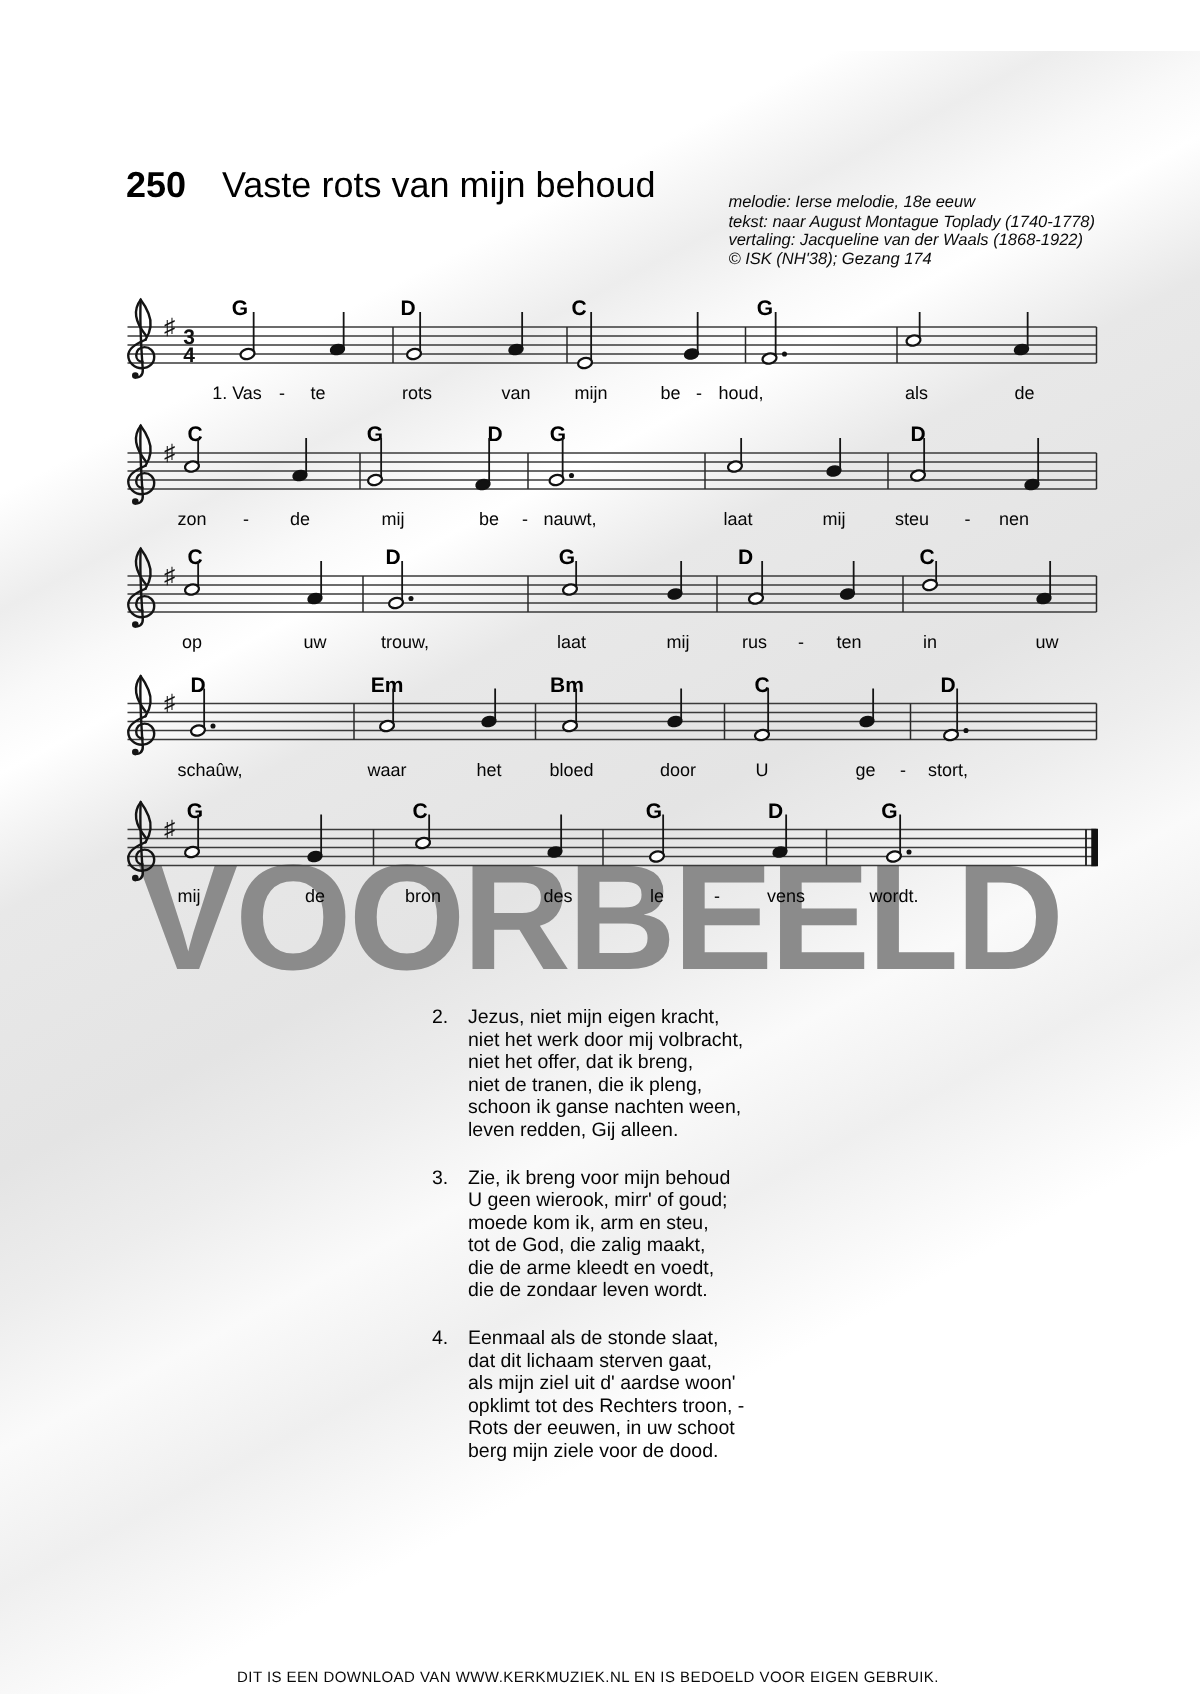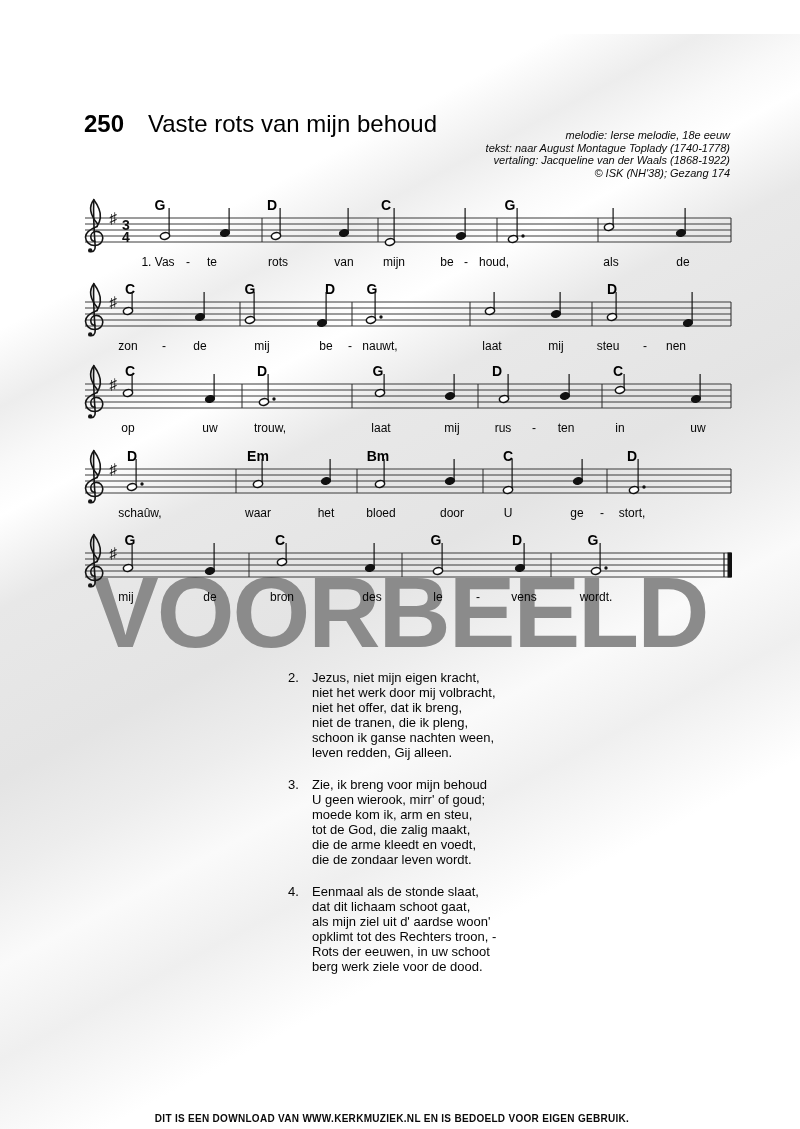--- a/index.html
+++ b/index.html
@@ -9,35 +9,35 @@
     background:linear-gradient(152deg,
       #ffffff 0%, #ffffff 19%,
       #ededed 24%, #f9f9f9 28%, #ffffff 31%,
       #e8e8e8 37%, #e4e4e4 48%, #ededed 54%,
       #fafafa 60%, #efefef 66%, #ffffff 74%, #ffffff 100%);
     margin-top:34px;
   }
   .title-row{position:absolute;left:84px;top:76px;display:flex;z-index:3;}
   .title-num{width:64px;font-size:24px;font-weight:bold;}
   .title-text{font-size:24px;font-weight:normal;white-space:nowrap;}
-  .credits{position:absolute;right:70px;top:95px;text-align:right;font-style:italic;
+  .credits{position:absolute;right:70px;top:95px;font-style:italic;
     font-size:11px;line-height:12.6px;z-index:3;color:#0a0a0a;}
   .watermark{position:absolute;left:92px;top:528px;z-index:1;line-height:1;
     font-size:100px;font-weight:bold;letter-spacing:-2px;color:#8b8b8b;white-space:nowrap;text-align:center;}
   .staff-row{position:absolute;left:80px;z-index:2;}
   svg text{font-family:"Liberation Sans","DejaVu Sans",sans-serif;}
   .chord{font-size:14px;font-weight:bold;fill:#000;}
   .lyric{font-size:12px;fill:#050505;}
   .sig{font-size:14px;font-weight:bold;fill:#111;}
   .sharp{font-size:15px;fill:#111;}
   .verses{position:absolute;left:288px;top:636px;font-size:13px;line-height:15px;z-index:3;color:#050505;}
   .verse{display:flex;margin-bottom:17px;}
   .vnum{width:24px;flex:none;}
   .footer{position:absolute;left:0;top:1076px;width:784px;text-align:center;z-index:3;
-    font-size:10px;font-weight:bold;letter-spacing:0.3px;line-height:18px;color:#0a0a0a;}
+    font-size:10px;font-weight:normal;letter-spacing:0.3px;line-height:18px;color:#0a0a0a;}
 </style>
 </head>
 <body>
 
 <div class="page">
 
   <div class="title-row">
     <div class="title-num">250</div>
     <div class="title-text">Vaste rots van mijn behoud</div>
   </div>
@@ -420,25 +420,25 @@
           <div>moede kom ik, arm en steu,</div>
           <div>tot de God, die zalig maakt,</div>
           <div>die de arme kleedt en voedt,</div>
           <div>die de zondaar leven wordt.</div>
         </div>
       </div>
       <div class="verse">
         <span class="vnum">4.</span>
         <div>
           <div>Eenmaal als de stonde slaat,</div>
-          <div>dat dit lichaam schoot gaat,</div>
+          <div>dat dit lichaam sterven gaat,</div>
           <div>als mijn ziel uit d' aardse woon'</div>
           <div>opklimt tot des Rechters troon, -</div>
           <div>Rots der eeuwen, in uw schoot</div>
-          <div>berg werk ziele voor de dood.</div>
+          <div>berg mijn ziele voor de dood.</div>
         </div>
       </div>
     </div>
 
   <div class="footer">
     <div>DIT IS EEN DOWNLOAD VAN WWW.KERKMUZIEK.NL EN IS BEDOELD VOOR EIGEN GEBRUIK.</div>
   </div>
 
 </div>
 

